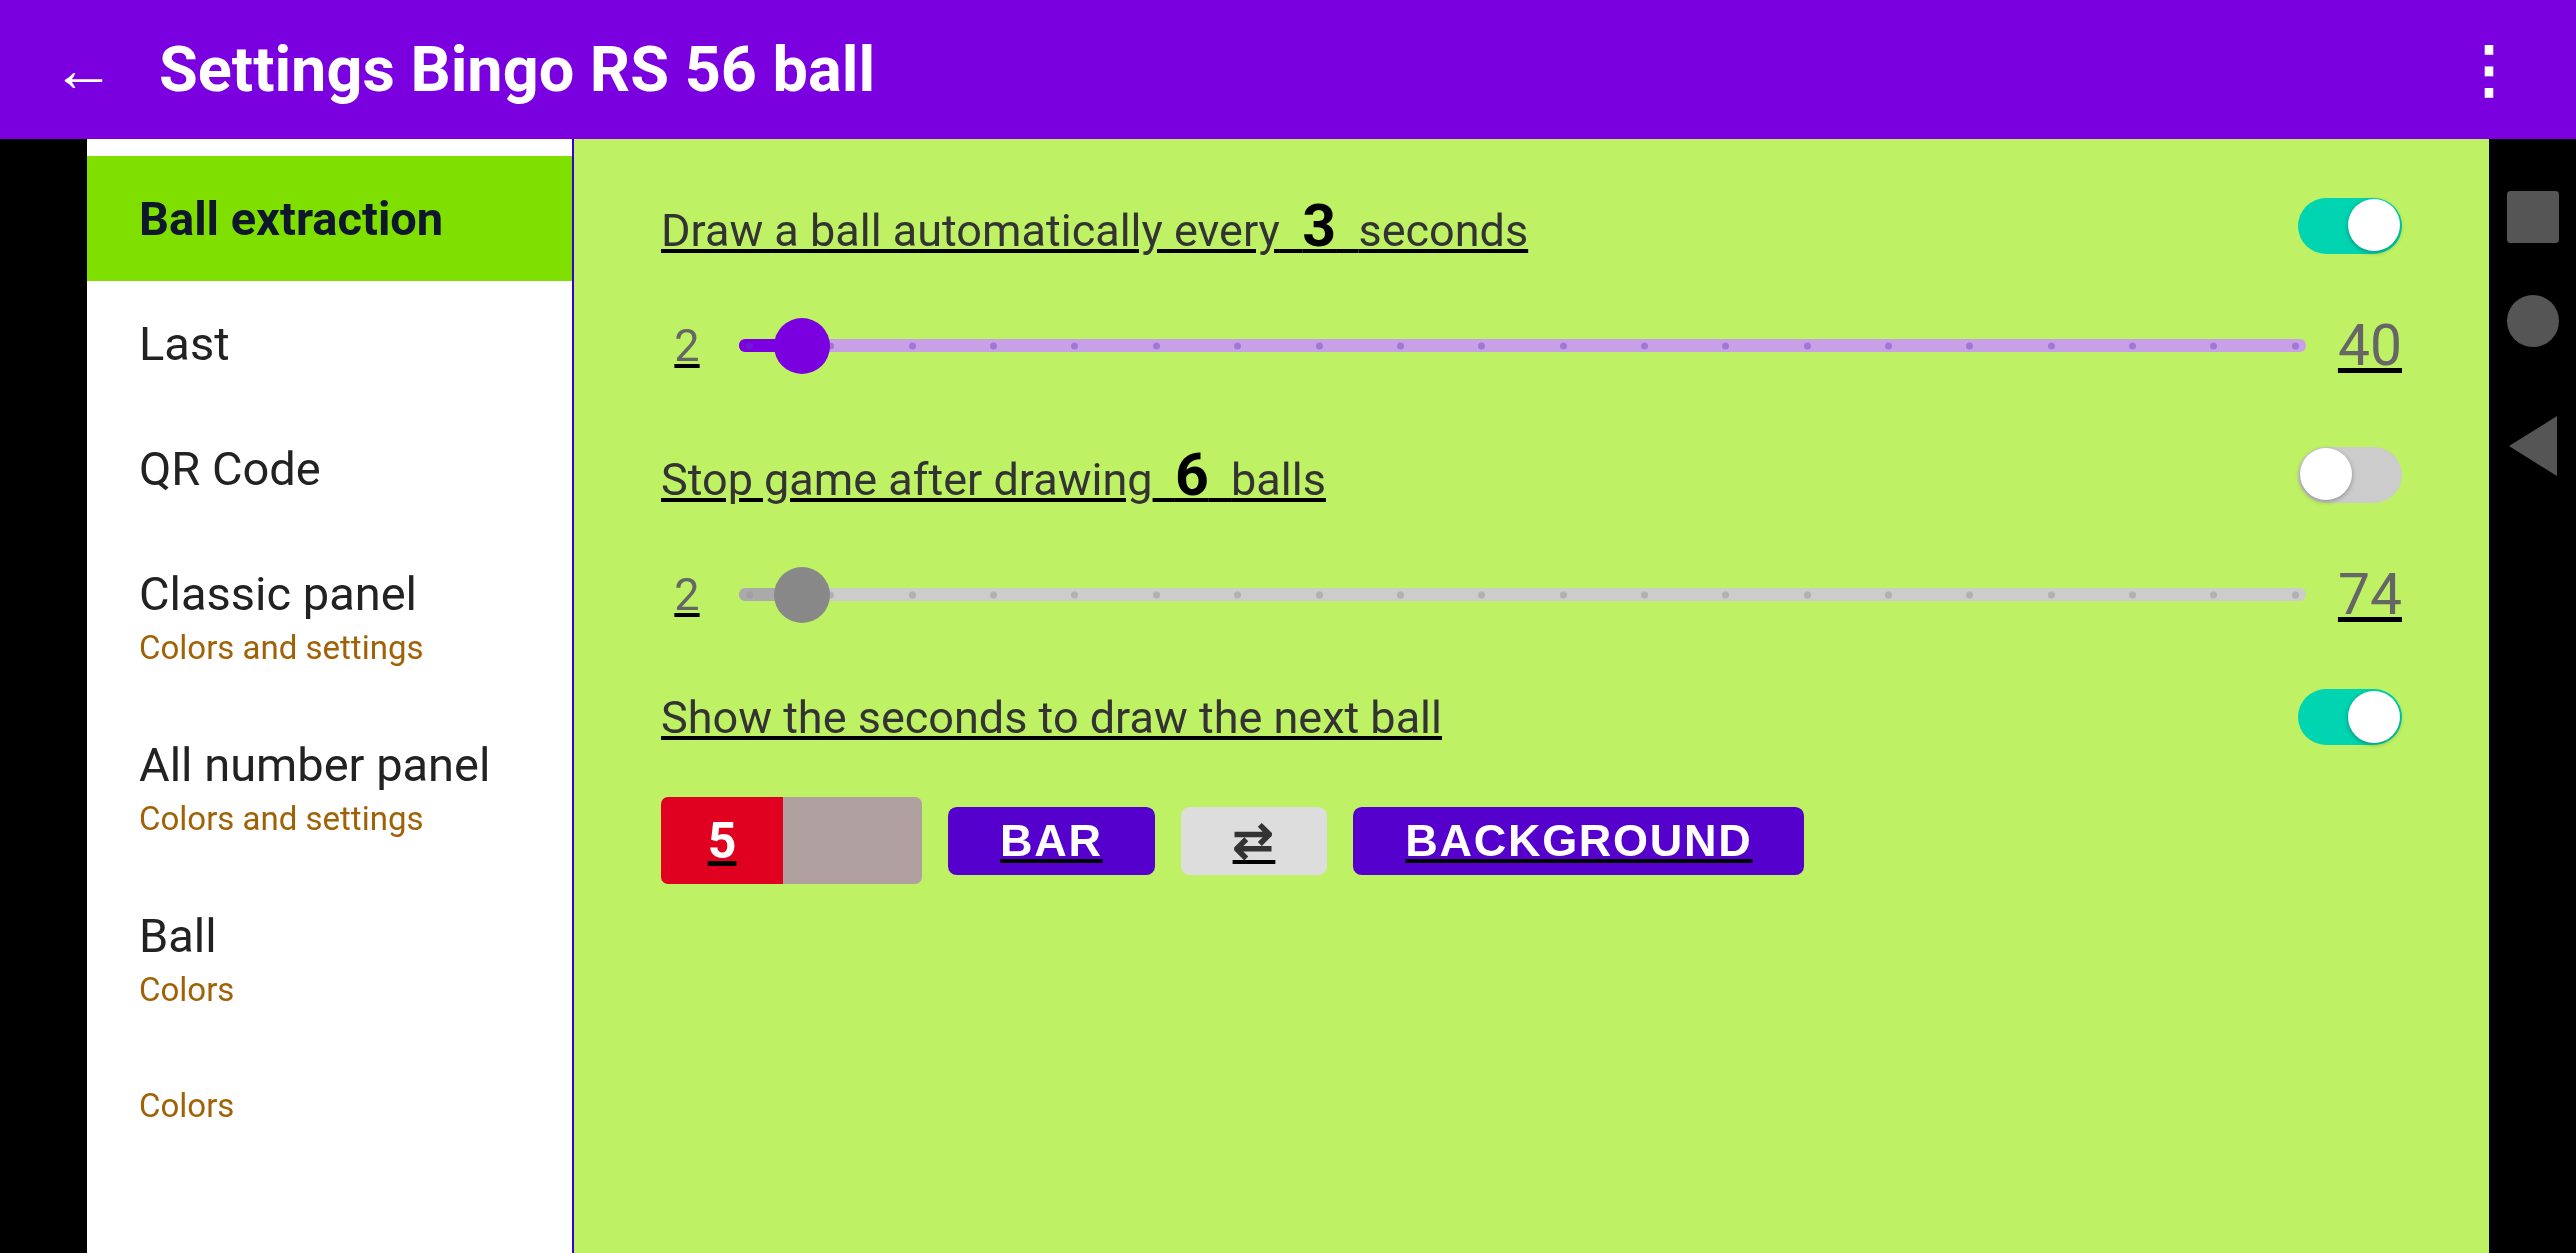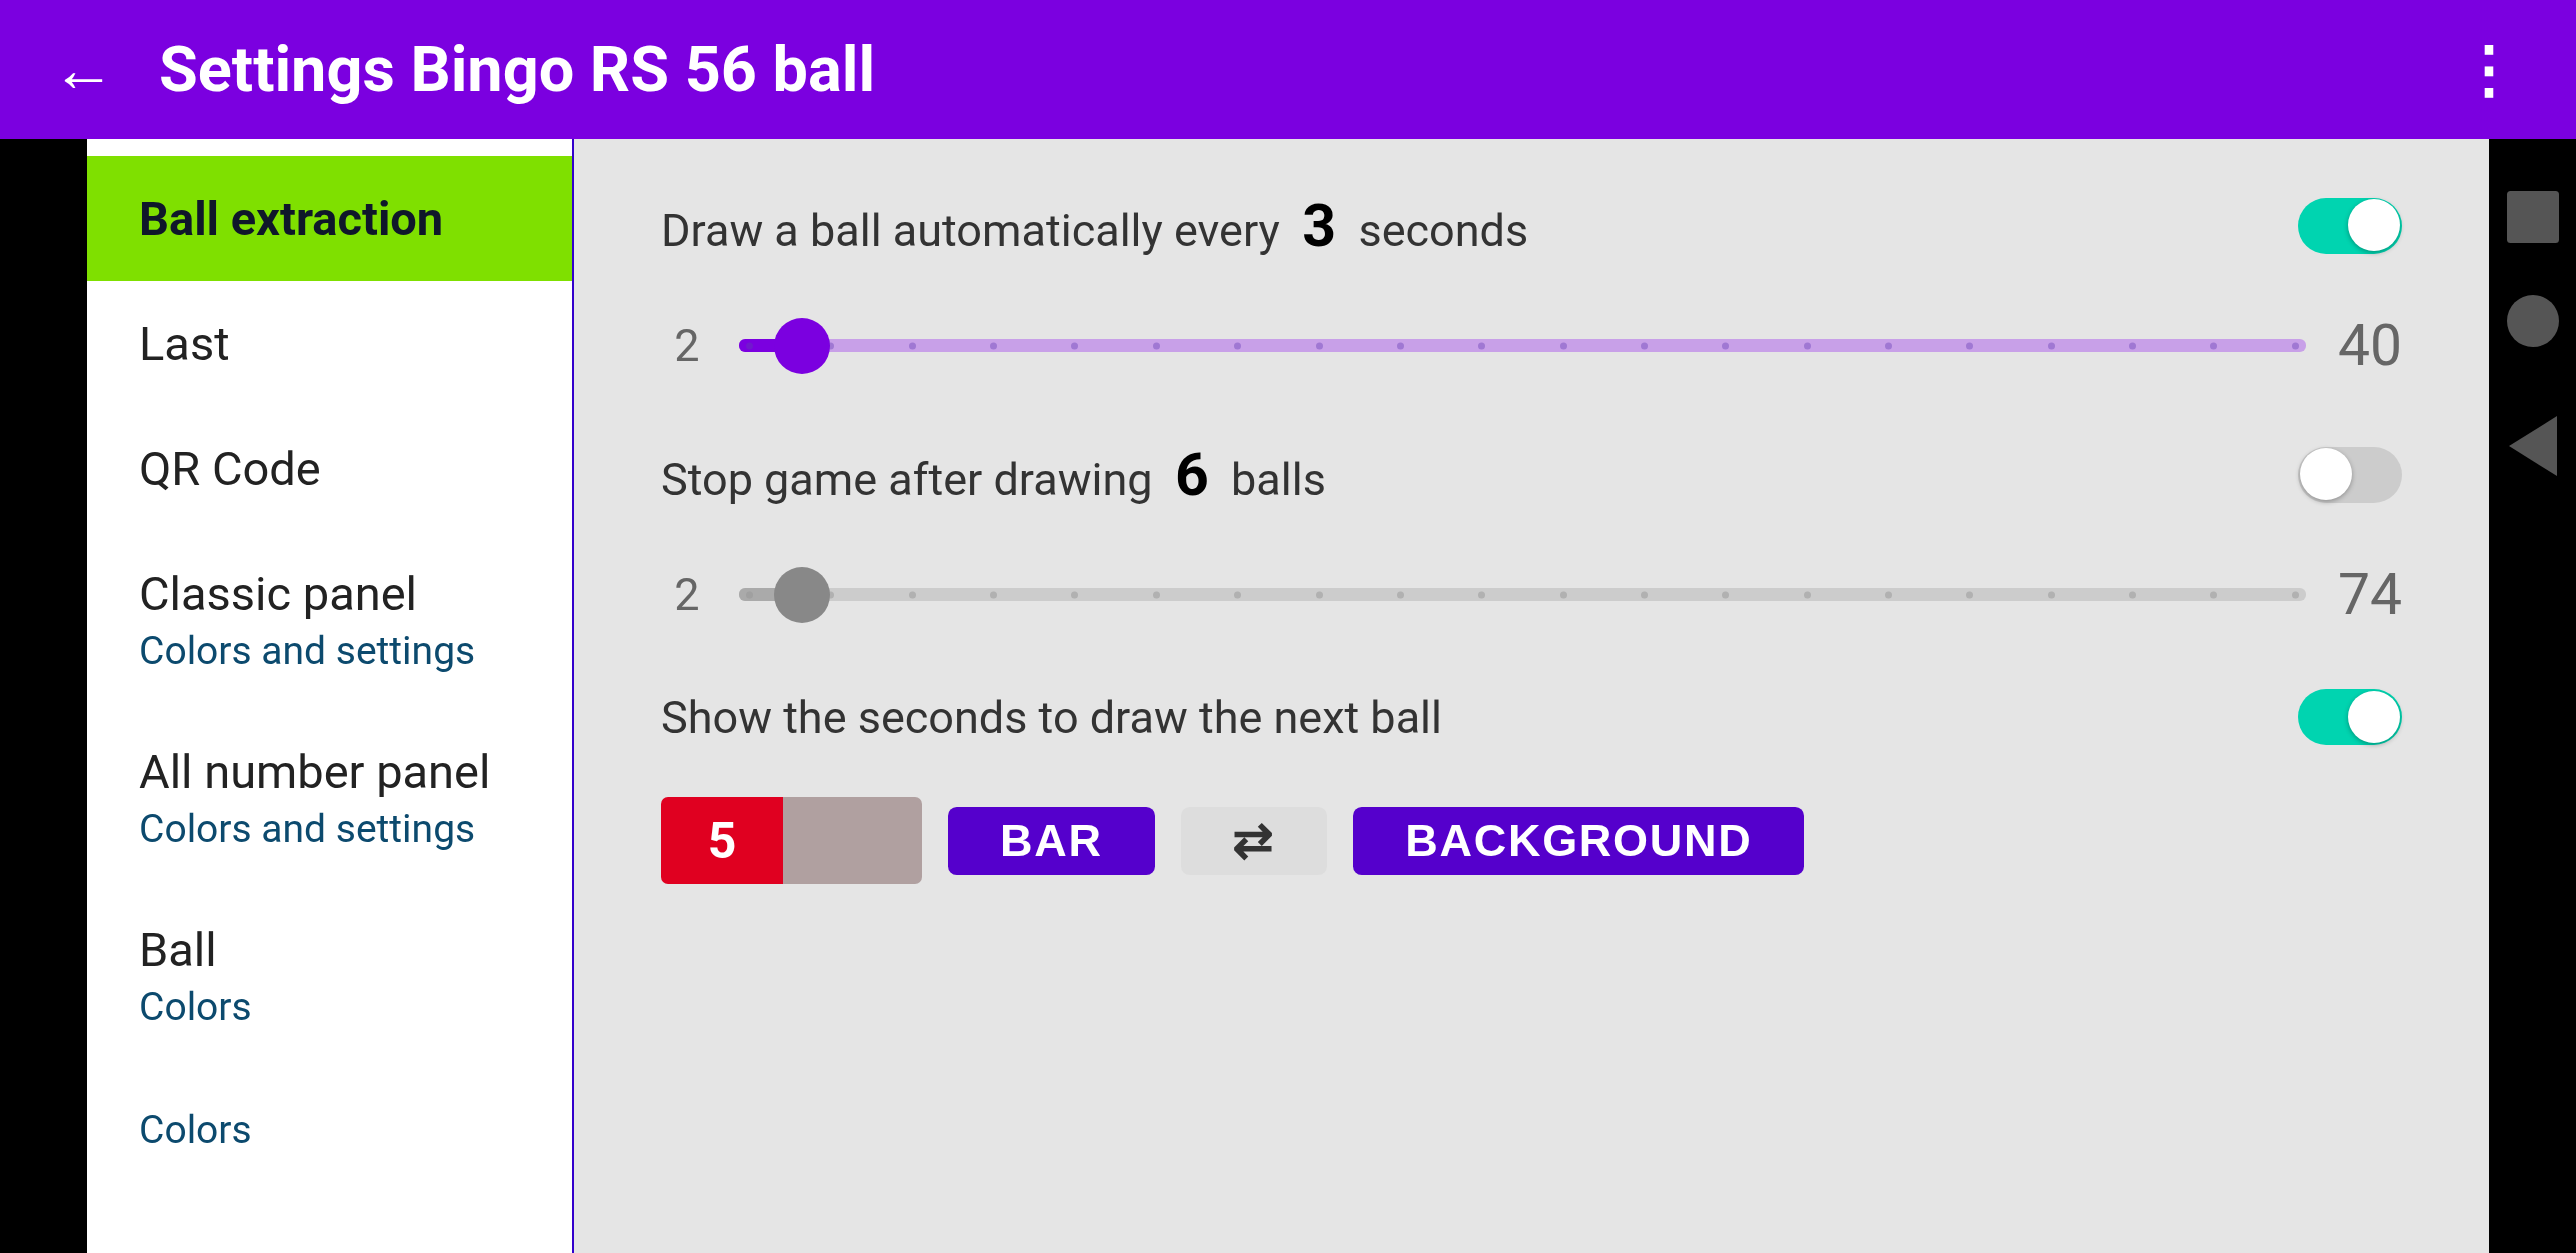--- a/index.html
+++ b/index.html
@@ -85,31 +85,32 @@
       color: #222;
       font-weight: 400;
     }
 
     .sidebar-item.active .sidebar-item-title {
       color: #0f172a;
       font-weight: bold;
     }
 
     .sidebar-item-subtitle {
-      font-size: 39px;
-      color: #0c4a6e;
+      font-size: 33px;
+      color: #a16207;
       margin-top: 7px;
     }
 
     
     #content {
       flex: 1;
-      background: #e5e5e5;
+      background: #bef264;
       padding: 52px 87px;
       overflow-y: auto;
+      text-decoration: underline;
     }
 
     
     #right-black {
       width: 87px;
       background: #000;
       flex-shrink: 0;
       display: flex;
       flex-direction: column;
       align-items: center;

